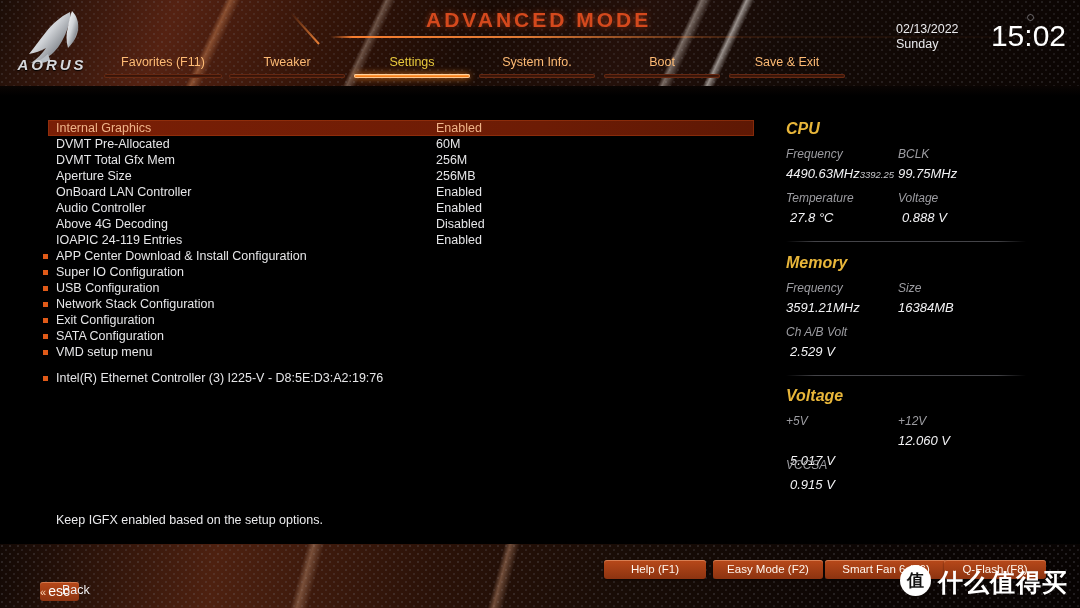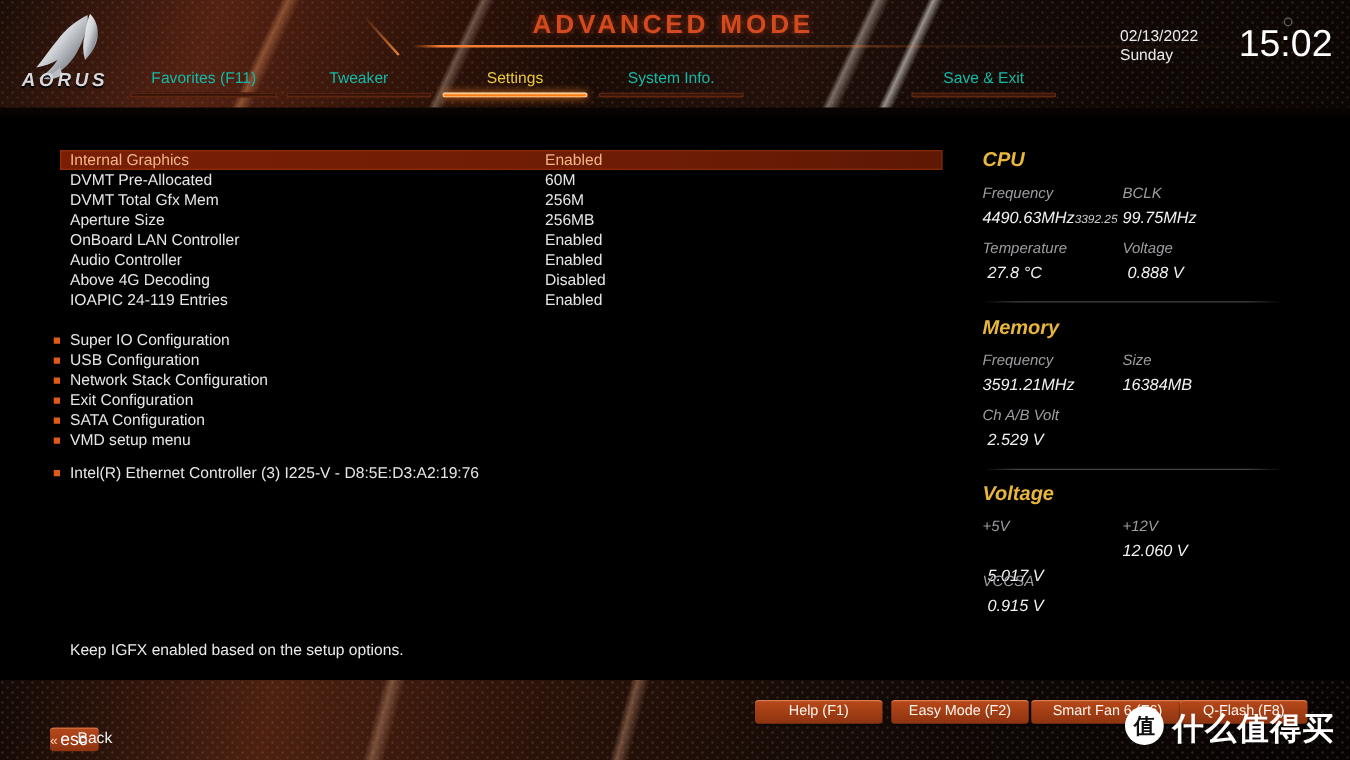--- a/index.html
+++ b/index.html
@@ -94,21 +94,21 @@
     border: 1px solid rgba(170,170,175,0.55);
   }
 
   
   #nav { position: absolute; left: 0; top: 55px; width: 1080px; height: 28px; }
   .tab {
     position: absolute; top: 0; height: 26px;
     text-align: center;
   }
   .tab .tab-label {
-    display: block; font-size: 12.5px; color: #14b8a6; line-height: 14px;
+    display: block; font-size: 12.5px; color: #fdba74; line-height: 14px;
     white-space: nowrap;
   }
   .tab .tab-rule {
     display: block; margin-top: 5px; height: 4px; border-radius: 2px;
     background: linear-gradient(#2a1008, #4a1c0b);
     box-shadow: inset 0 0 0 1px rgba(110,45,20,0.85);
   }
   .tab.active .tab-label { color: #e8c93c; }
   .tab.active .tab-rule {
     background: linear-gradient(#ffd9a8, #ff8a20 45%, #d85c08);
@@ -269,20 +269,24 @@
         <span class="tab-rule"></span>
       </div>
       <div class="tab active" style="left: 354px; width: 116px;">
         <span class="tab-label">Settings</span>
         <span class="tab-rule"></span>
       </div>
       <div class="tab" style="left: 479px; width: 116px;">
         <span class="tab-label">System Info.</span>
         <span class="tab-rule"></span>
       </div>
+      <div class="tab" style="left: 604px; width: 116px;">
+        <span class="tab-label">Boot</span>
+        <span class="tab-rule"></span>
+      </div>
       <div class="tab" style="left: 729px; width: 116px;">
         <span class="tab-label">Save &amp; Exit</span>
         <span class="tab-rule"></span>
       </div>
     </div>
 
   <div id="main">
       <div class="row highlight" style="top: 24px;">
         <span class="rlabel">Internal Graphics</span>
         <span class="rvalue">Enabled</span>
@@ -307,20 +311,24 @@
         <span class="rlabel">Audio Controller</span>
         <span class="rvalue">Enabled</span>
       </div>
       <div class="row" style="top: 120px;">
         <span class="rlabel">Above 4G Decoding</span>
         <span class="rvalue">Disabled</span>
       </div>
       <div class="row" style="top: 136px;">
         <span class="rlabel">IOAPIC 24-119 Entries</span>
         <span class="rvalue">Enabled</span>
+      </div>
+      <div class="subrow" style="top: 152px;">
+        <span class="bullet"></span>
+        <span class="slabel">APP Center Download &amp; Install Configuration</span>
       </div>
       <div class="subrow" style="top: 168px;">
         <span class="bullet"></span>
         <span class="slabel">Super IO Configuration</span>
       </div>
       <div class="subrow" style="top: 184px;">
         <span class="bullet"></span>
         <span class="slabel">USB Configuration</span>
       </div>
       <div class="subrow" style="top: 200px;">

